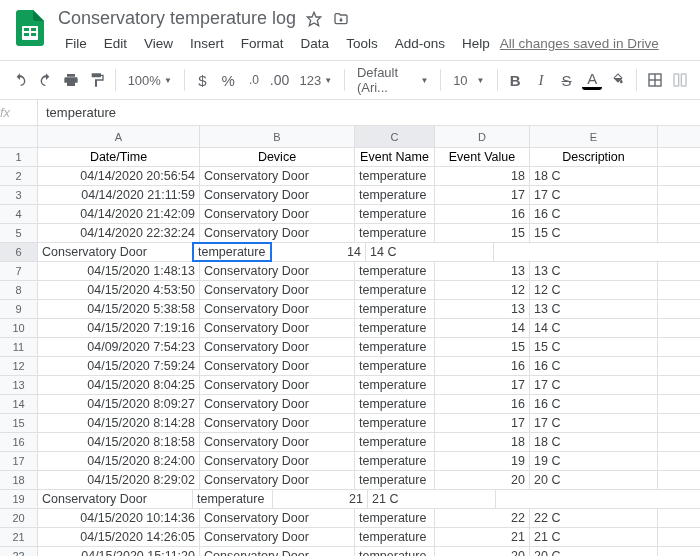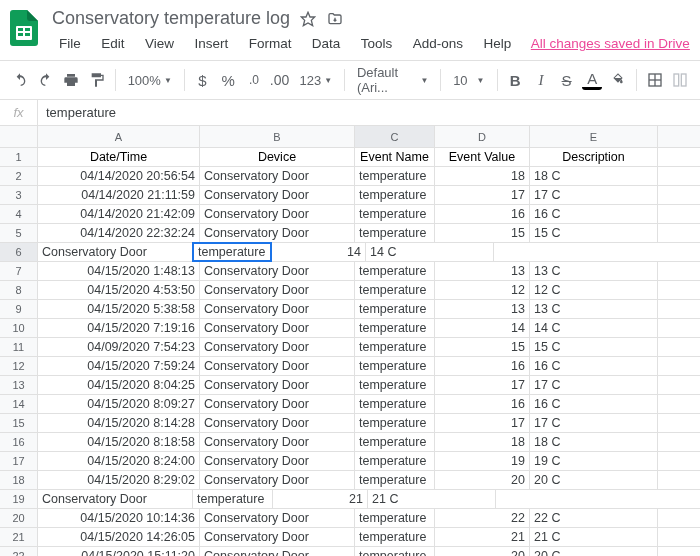--- a/index.html
+++ b/index.html
@@ -1,31 +1,31 @@
 <!DOCTYPE html>
 <html><head>
 <meta charset="utf-8">
 <style>
 * { margin:0; padding:0; box-sizing:border-box; }
 body { font-family: Arial, sans-serif; font-size:13px; color:#3c4043; background:#fff; width:700px; height:556px; overflow:hidden; }
-.header { padding:8px 10px 0 4px; display:flex; align-items:flex-start; }
+.header { padding:8px 10px 0 10px; display:flex; align-items:flex-start; }
 .logo { width:40px; height:40px; display:flex; align-items:center; justify-content:center; margin-right:8px; }
 .title-row { display:flex; align-items:center; gap:10px; margin-bottom:4px; }
 .doc-title { font-size:18px; color:#5f6368; font-weight:400; }
 .icon-btn { color:#5f6368; cursor:pointer; display:inline-flex; }
-.menu-row { display:flex; gap:3px; align-items:center; font-size:13.5px; color:#3c4043;justify-content:space-between; }
+.menu-row { display:flex; gap:3px; align-items:center; font-size:13.5px; color:#3c4043; }
 .menu-row span.menu-item { padding:3px 7px; border-radius:3px; cursor:pointer; }
-.saved { color:#ec4899; text-decoration:underline; margin-left:6px; cursor:pointer; }
+.saved { color:#737373; text-decoration:underline; margin-left:0; cursor:pointer; }
 .toolbar { border-top:1px solid #e0e0e0; border-bottom:1px solid #e0e0e0; padding:4px 10px; display:flex; align-items:center; gap:6px; margin-top:6px; height:40px; }
 .tb-btn { width:24px; height:28px; display:flex; align-items:center; justify-content:center; color:#5f6368; cursor:pointer; border-radius:3px; font-size:15px; }
 .tb-sep { width:1px; height:22px; background:#e0e0e0; margin:0 2px; }
 .tb-select { display:flex; align-items:center; gap:3px; padding:0 4px; height:26px; cursor:pointer; color:#5f6368; font-size:13px; }
 .caret { font-size:8px; color:#5f6368; }
 .fx-row { display:flex; align-items:center; border-bottom:1px solid #e0e0e0; height:26px; }
-.fx-label { width:38px; text-align:center; font-style:italic; color:#b0b0b0; font-size:13px; border-right:1px solid #e0e0e0; height:100%; line-height:26px; }
+.fx-label { width:38px; text-align:left; font-style:italic; color:#b0b0b0; font-size:13px; border-right:1px solid #e0e0e0; height:100%; line-height:26px; }
 .fx-val { padding-left:8px; font-size:13px; color:#3c4043; flex:1; }
 .grid { overflow:hidden; }
 .g-row { display:flex; height:19px; border-bottom:1px solid #e0e0e0; }
 .g-row.hdr { background:#f8f9fa; height:22px; }
 .rowhdr { width:38px; background:#f8f9fa; border-right:1px solid #e0e0e0; display:flex; align-items:center; justify-content:center; font-size:11px; color:#5f6368; flex-shrink:0; }
 .cell { border-right:1px solid #e0e0e0; padding:0 4px; display:flex; align-items:center; font-size:12.5px; color:#3c4043; overflow:hidden; white-space:nowrap; }
 .colA { width:162px; justify-content:flex-end; }
 .colB { width:155px; }
 .colC { width:80px; }
 .colD { width:95px; justify-content:flex-end; }

